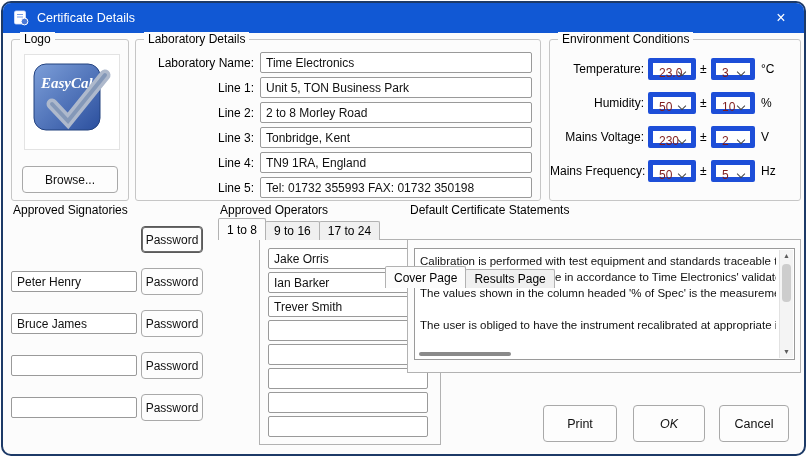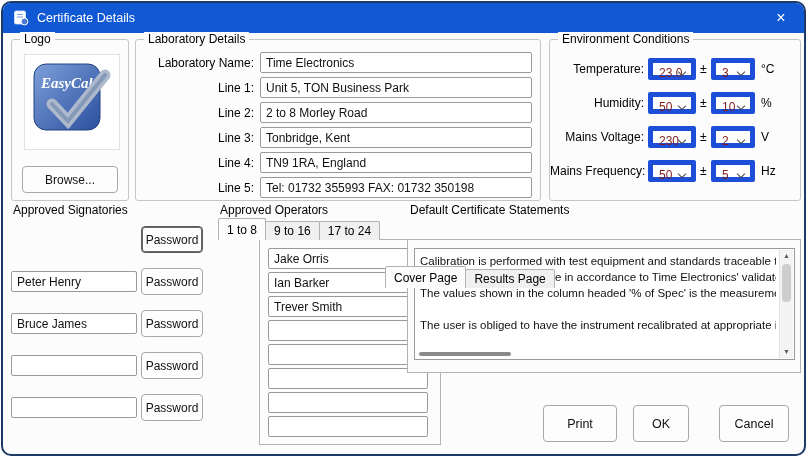--- a/index.html
+++ b/index.html
@@ -250,16 +250,16 @@
       <div class="vscroll">
         <div class="varrow up">▲</div>
         <div class="vthumb"></div>
         <div class="varrow down">▼</div>
       </div>
       <div class="hthumb"></div>
     </div>
   </div>
 
   <button class="btn" style="left:540px; top:402px; width:74px; height:37px; font-size:12.5px;">Print</button>
-  <button class="btn" style="left:630px; top:402px; width:56px; height:37px; font-size:12.5px;">OK</button>
+  <button class="btn" style="left:630px; top:402px; width:72px; height:37px; font-size:12.5px;font-style:italic;">OK</button>
   <button class="btn" style="left:716px; top:402px; width:70px; height:37px; font-size:12.5px;">Cancel</button>
 
 </div>
 
 </body></html>

